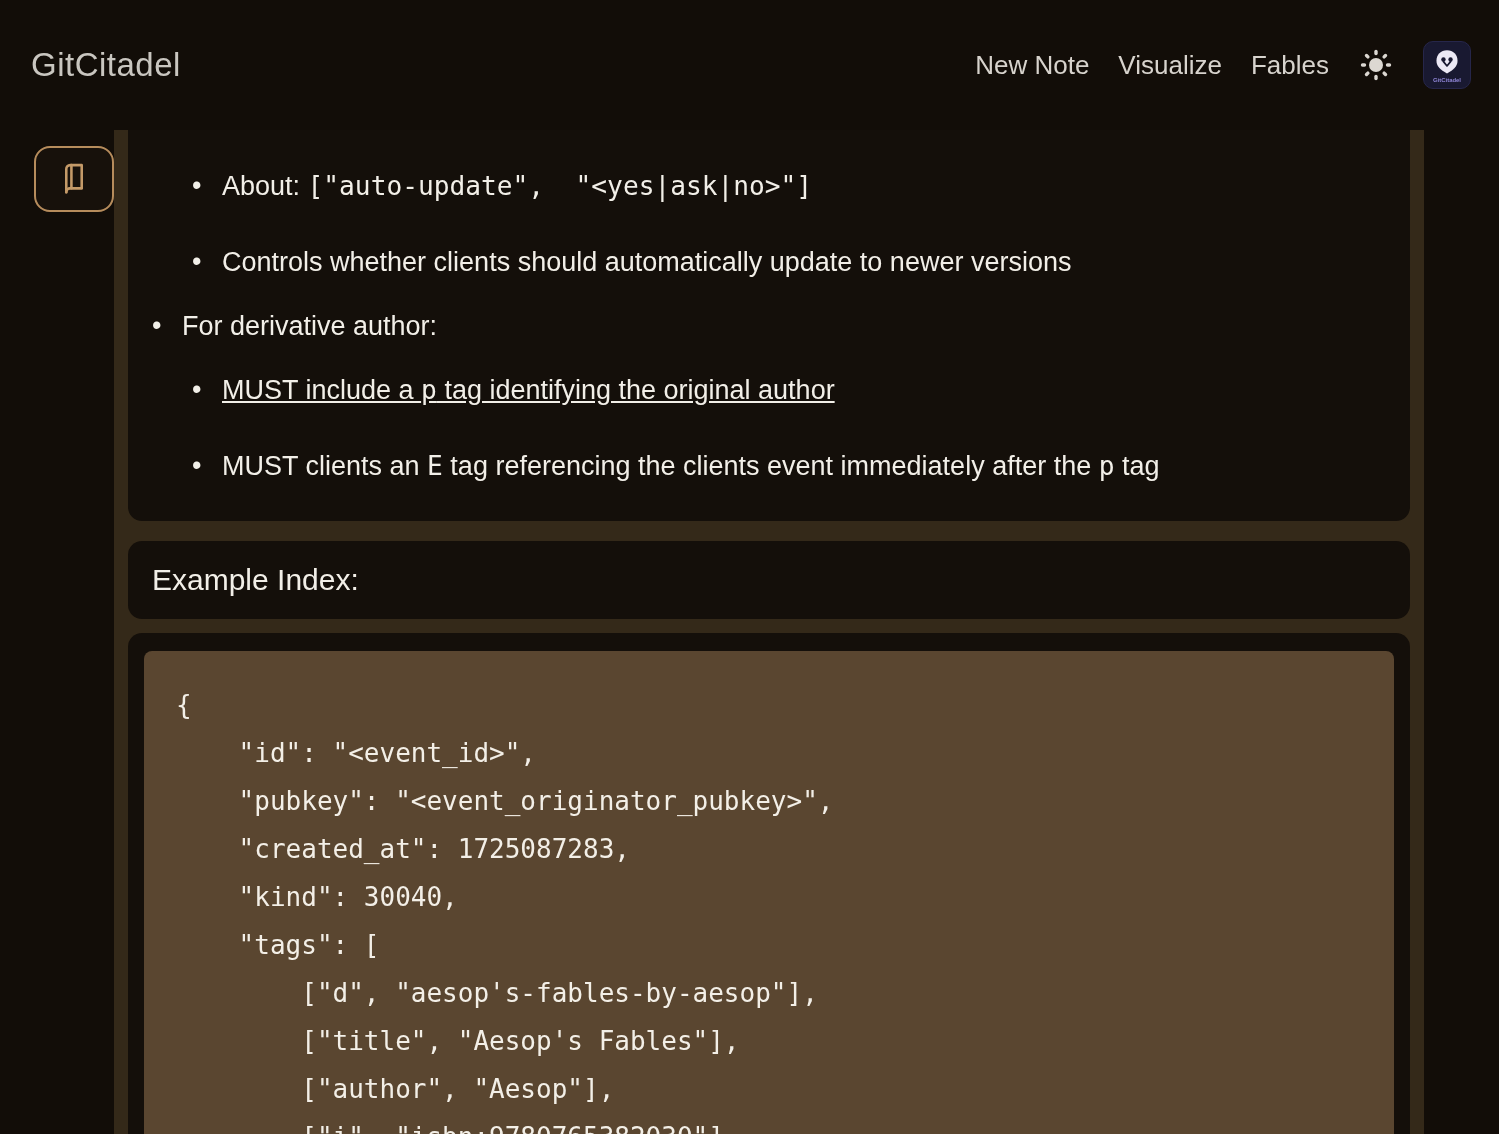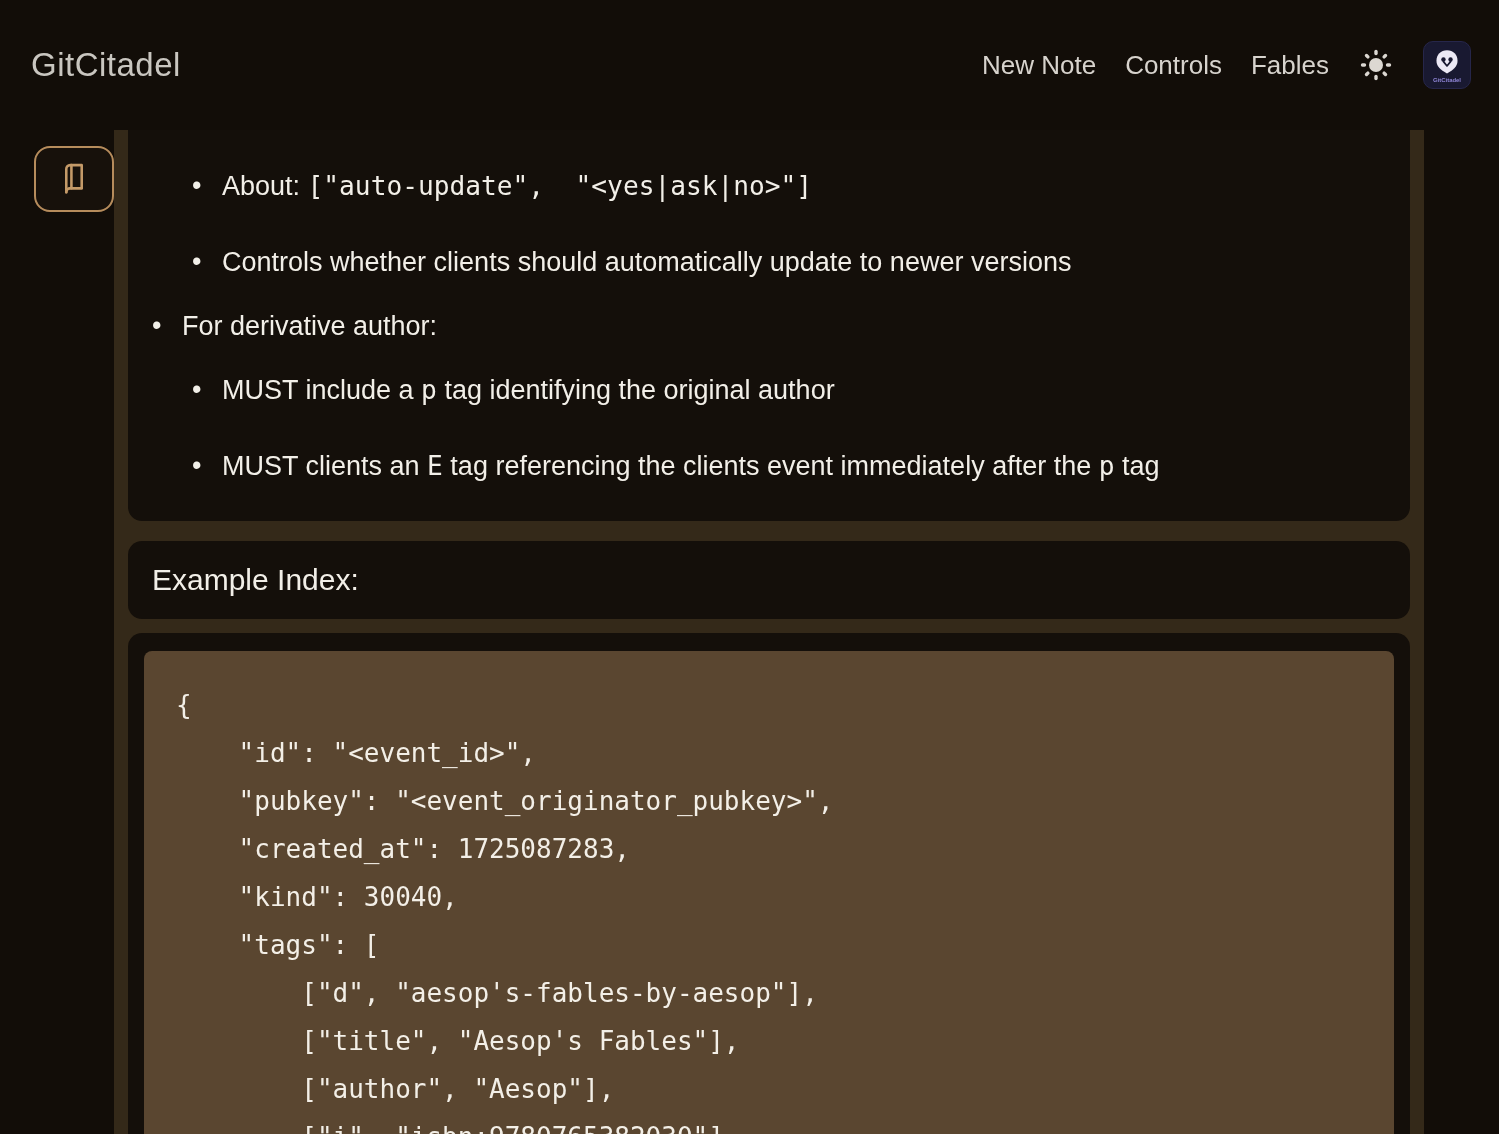--- a/index.html
+++ b/index.html
@@ -51,21 +51,21 @@
   .card-rules li{
     position:relative;font-size:27px;line-height:36px;margin-top:40px;color:#f2efe8;
   }
   .card-rules li:first-child{margin-top:0;}
   .card-rules li::before{
     content:"\2022";position:absolute;left:-30px;top:-1px;font-size:27px;color:#f2efe8;
   }
   ul.lvl2a{padding:0 0 0 68px;}           
   ul.lvl1 {padding:0 0 0 28px;margin-top:28px !important;}
   ul.lvl2b{padding:0 0 0 40px;margin-top:0 !important;}
-  ul.lvl2b li:first-child{margin-top:28px;}
+  ul.lvl2b li:first-child{margin-top:28px;text-decoration:underline;}
   .inline-code{
     font-family:"DejaVu Sans Mono",monospace;
     font-size:.97em;white-space:pre-wrap;color:#f2efe8;
   }
 
   .card-example{
     margin-top:20px;padding:21px 24px;font-size:30px;line-height:36px;
   }
 
   .card-code{
@@ -80,21 +80,21 @@
     font-size:26px;line-height:48px;color:#f3efe7;white-space:pre;
   }
 </style>
 </head>
 <body>
 
 <header class="topbar">
   <div class="brand">GitCitadel</div>
   <nav class="nav">
     <a class="nav-link">New Note</a>
-    <a class="nav-link">Controls</a>
+    <a class="nav-link">Visualize</a>
     <a class="nav-link">Fables</a>
     <button class="theme-btn">
       <span>
         <svg width="36" height="36" viewBox="0 0 36 36">
           <g fill="#dcd8d2" stroke="#dcd8d2" stroke-width="3.4" stroke-linecap="round">
             <circle cx="18" cy="18" r="7" stroke="none"></circle>
             <line x1="18" y1="4.5" x2="18" y2="6.5"></line>
             <line x1="18" y1="29.5" x2="18" y2="31.5"></line>
             <line x1="4.5" y1="18" x2="6.5" y2="18"></line>
             <line x1="29.5" y1="18" x2="31.5" y2="18"></line>

